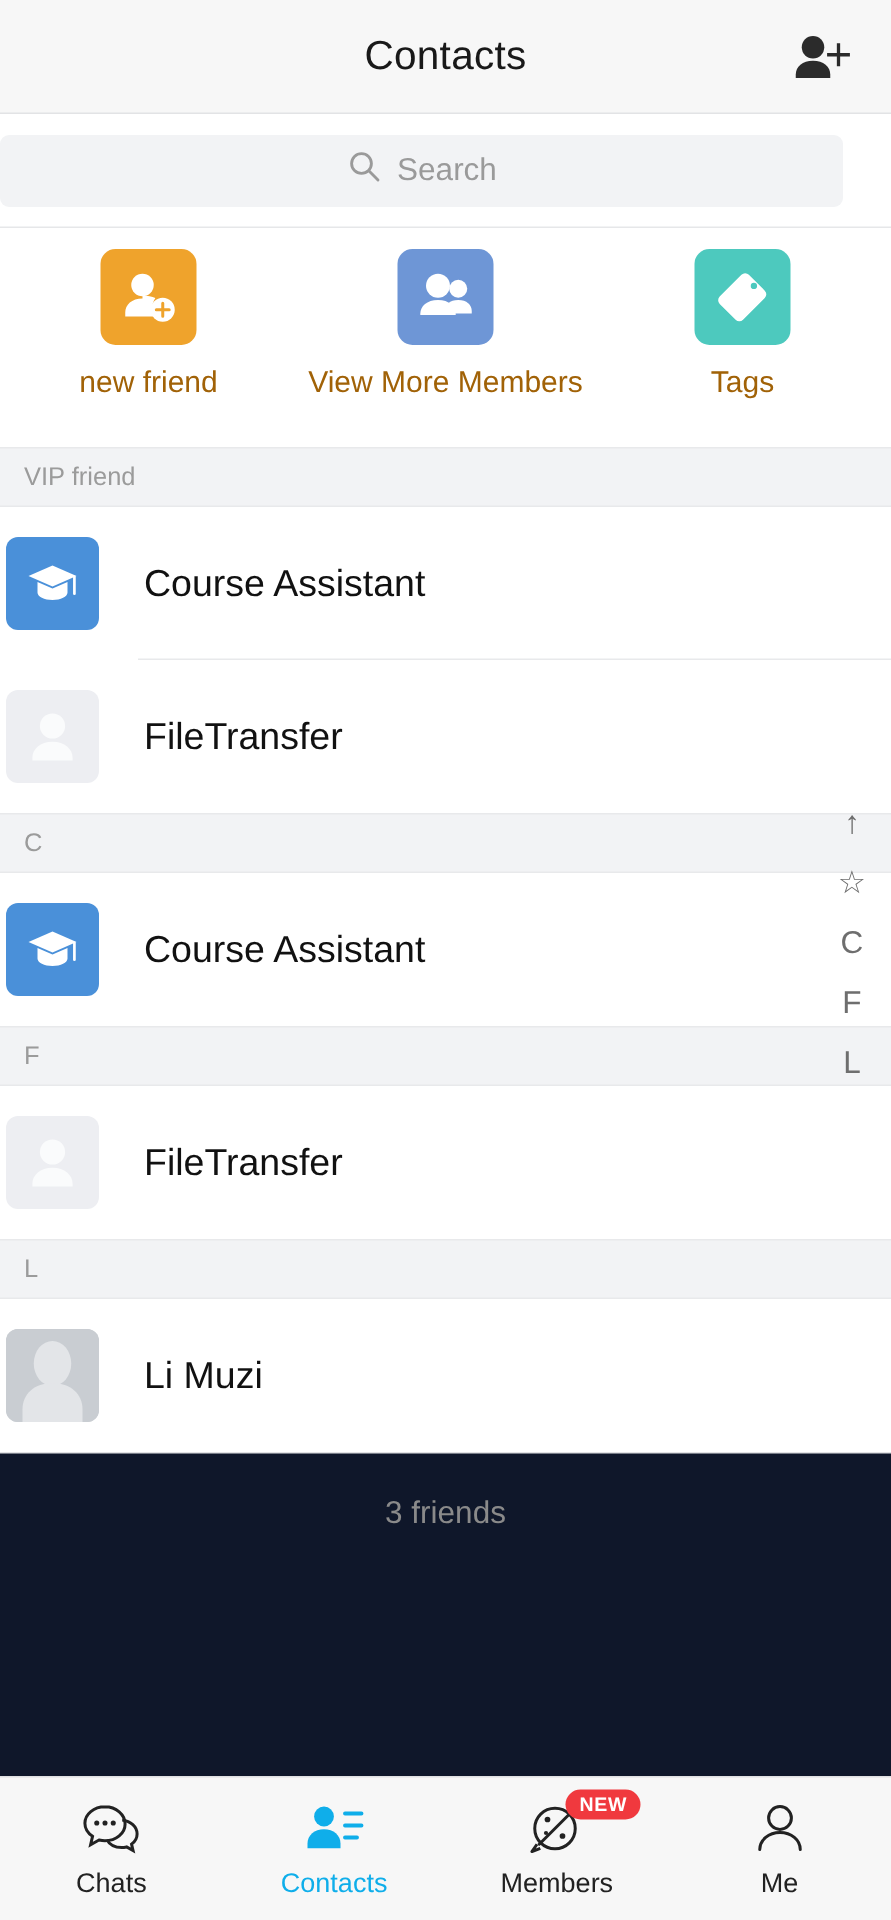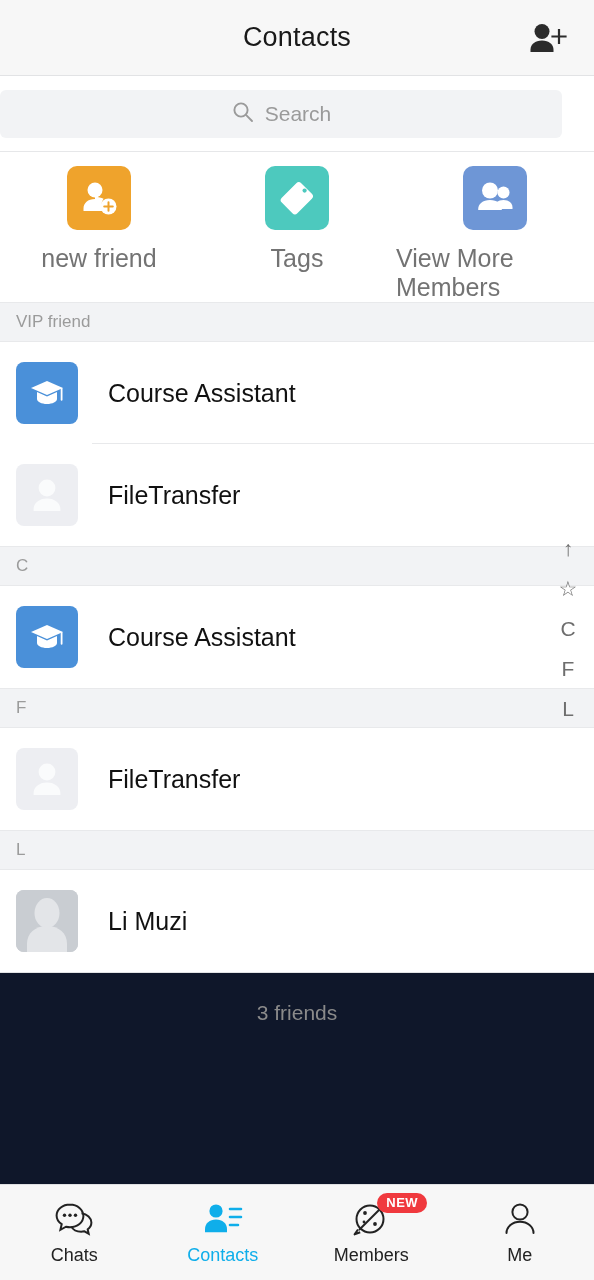--- a/index.html
+++ b/index.html
@@ -33,32 +33,32 @@
   }
   .search-placeholder { font-size:21px; color:#9A9A9A; }
 
   
   .shortcuts { flex:0 0 146px; background:#FFFFFF; display:flex; align-items:flex-start; padding-top:14px; }
   .shortcut { flex:1; display:flex; flex-direction:column; align-items:center; gap:14px; }
   .tile { width:64px; height:64px; border-radius:10px; display:flex; align-items:center; justify-content:center; }
   .tile-new-friend { background:#EFA32C; }
   .tile-members { background:#6E96D6; }
   .tile-tags { background:#4DC9BE; }
-  .shortcut-label { font-size:25px; color:#737373; }
+  .shortcut-label { font-size:20px; color:#a16207; }
 
   
   .section-header {
     height:40px; background:#F2F3F5;
     display:flex; align-items:center; padding-left:16px;
     font-size:17px; color:#9B9B9B;
     border-top:1px solid #E8E9EB; border-bottom:1px solid #E8E9EB;
   }
 
   
-  .contact-row { height:102px; background:#FFFFFF; display:flex; align-items:center; padding-left:16px; position:relative; }
+  .contact-row { height:102px; background:#FFFFFF; display:flex; align-items:center; padding-left:4px; position:relative; }
   .contact-row.divider::after {
     content:""; position:absolute; left:92px; right:0; bottom:0; height:1px; background:#E8E9EB;
   }
   .avatar { width:62px; height:62px; border-radius:8px; flex:0 0 62px; overflow:hidden; position:relative; }
   .avatar-course { background:#4A90D9; display:flex; align-items:center; justify-content:center; }
   .avatar-file { background:#EDEEF2; display:flex; align-items:center; justify-content:center; }
   .avatar-photo { background:#C9CDD2; }
   .contact-name { margin-left:30px; font-size:25px; color:#111111; }
 
   
@@ -126,43 +126,43 @@
           <circle cx="17" cy="13" r="7.5" fill="#FFFFFF"></circle>
           <path d="M17 22c-7.2 0-11.5 4.2-11.5 9.4V34h19.8c-1.1-1.7-1.8-3.7-1.8-5.9 0-2.4.8-4.6 2.1-6.4-2.3-1.1-5.2-1.7-8.6-1.7z" fill="#FFFFFF"></path>
           <circle cx="30.5" cy="29.5" r="8" fill="#FFFFFF"></circle>
           <path d="M30.5 25.2v8.6M26.2 29.5h8.6" stroke="#EFA32C" stroke-width="2" stroke-linecap="round"></path>
         </svg>
       </div>
       <div class="shortcut-label">new friend</div>
     </div>
 
     <div class="shortcut">
+      <div class="tile tile-members">
+        <svg width="42" height="42" viewBox="0 0 42 42">
+          <circle cx="29.5" cy="15.5" r="6" fill="#FFFFFF"></circle>
+          <path d="M29.5 23c-5.6 0-9 3.2-9 7.4V32h18v-1.6c0-4.2-3.4-7.4-9-7.4z" fill="#FFFFFF"></path>
+          <circle cx="16" cy="13.5" r="8" fill="#FFFFFF"></circle>
+          <path d="M16 23c-7.4 0-11.8 4.2-11.8 9.1V33h23.6v-.9C27.8 27.2 23.4 23 16 23z" fill="#FFFFFF"></path>
+        </svg>
+      </div>
+      <div class="shortcut-label">View More Members</div>
+    </div>
+
+    <div class="shortcut">
       <div class="tile tile-tags">
         <svg width="42" height="42" viewBox="0 0 42 42">
           <g transform="rotate(-45 21 21)">
             <path d="M7 13.5a3.5 3.5 0 013.5-3.5H31a3.5 3.5 0 013.5 3.5v15A3.5 3.5 0 0131 32H10.5A3.5 3.5 0 017 28.5z" fill="#FFFFFF"></path>
           </g>
           <circle cx="28.6" cy="13.6" r="2.1" fill="#4DC9BE"></circle>
         </svg>
       </div>
       <div class="shortcut-label">Tags</div>
     </div>
 
-    <div class="shortcut">
-      <div class="tile tile-members">
-        <svg width="42" height="42" viewBox="0 0 42 42">
-          <circle cx="29.5" cy="15.5" r="6" fill="#FFFFFF"></circle>
-          <path d="M29.5 23c-5.6 0-9 3.2-9 7.4V32h18v-1.6c0-4.2-3.4-7.4-9-7.4z" fill="#FFFFFF"></path>
-          <circle cx="16" cy="13.5" r="8" fill="#FFFFFF"></circle>
-          <path d="M16 23c-7.4 0-11.8 4.2-11.8 9.1V33h23.6v-.9C27.8 27.2 23.4 23 16 23z" fill="#FFFFFF"></path>
-        </svg>
-      </div>
-      <div class="shortcut-label">View More Members</div>
-    </div>
-
   </div>
 
   <div class="section-header">VIP friend</div>
 
   <div class="contact-row divider">
     <div class="avatar avatar-course">
       <svg width="40" height="40" viewBox="0 0 40 40">
         <path d="M20 8L4 15l16 7 16-7z" fill="#FFFFFF"></path>
         <path d="M10 19v7c0 2.8 4.5 5 10 5s10-2.2 10-5v-7l-10 4.4z" fill="#FFFFFF"></path>
         <path d="M34.6 15.6v11.2" stroke="#FFFFFF" stroke-width="1.8" stroke-linecap="round"></path>

